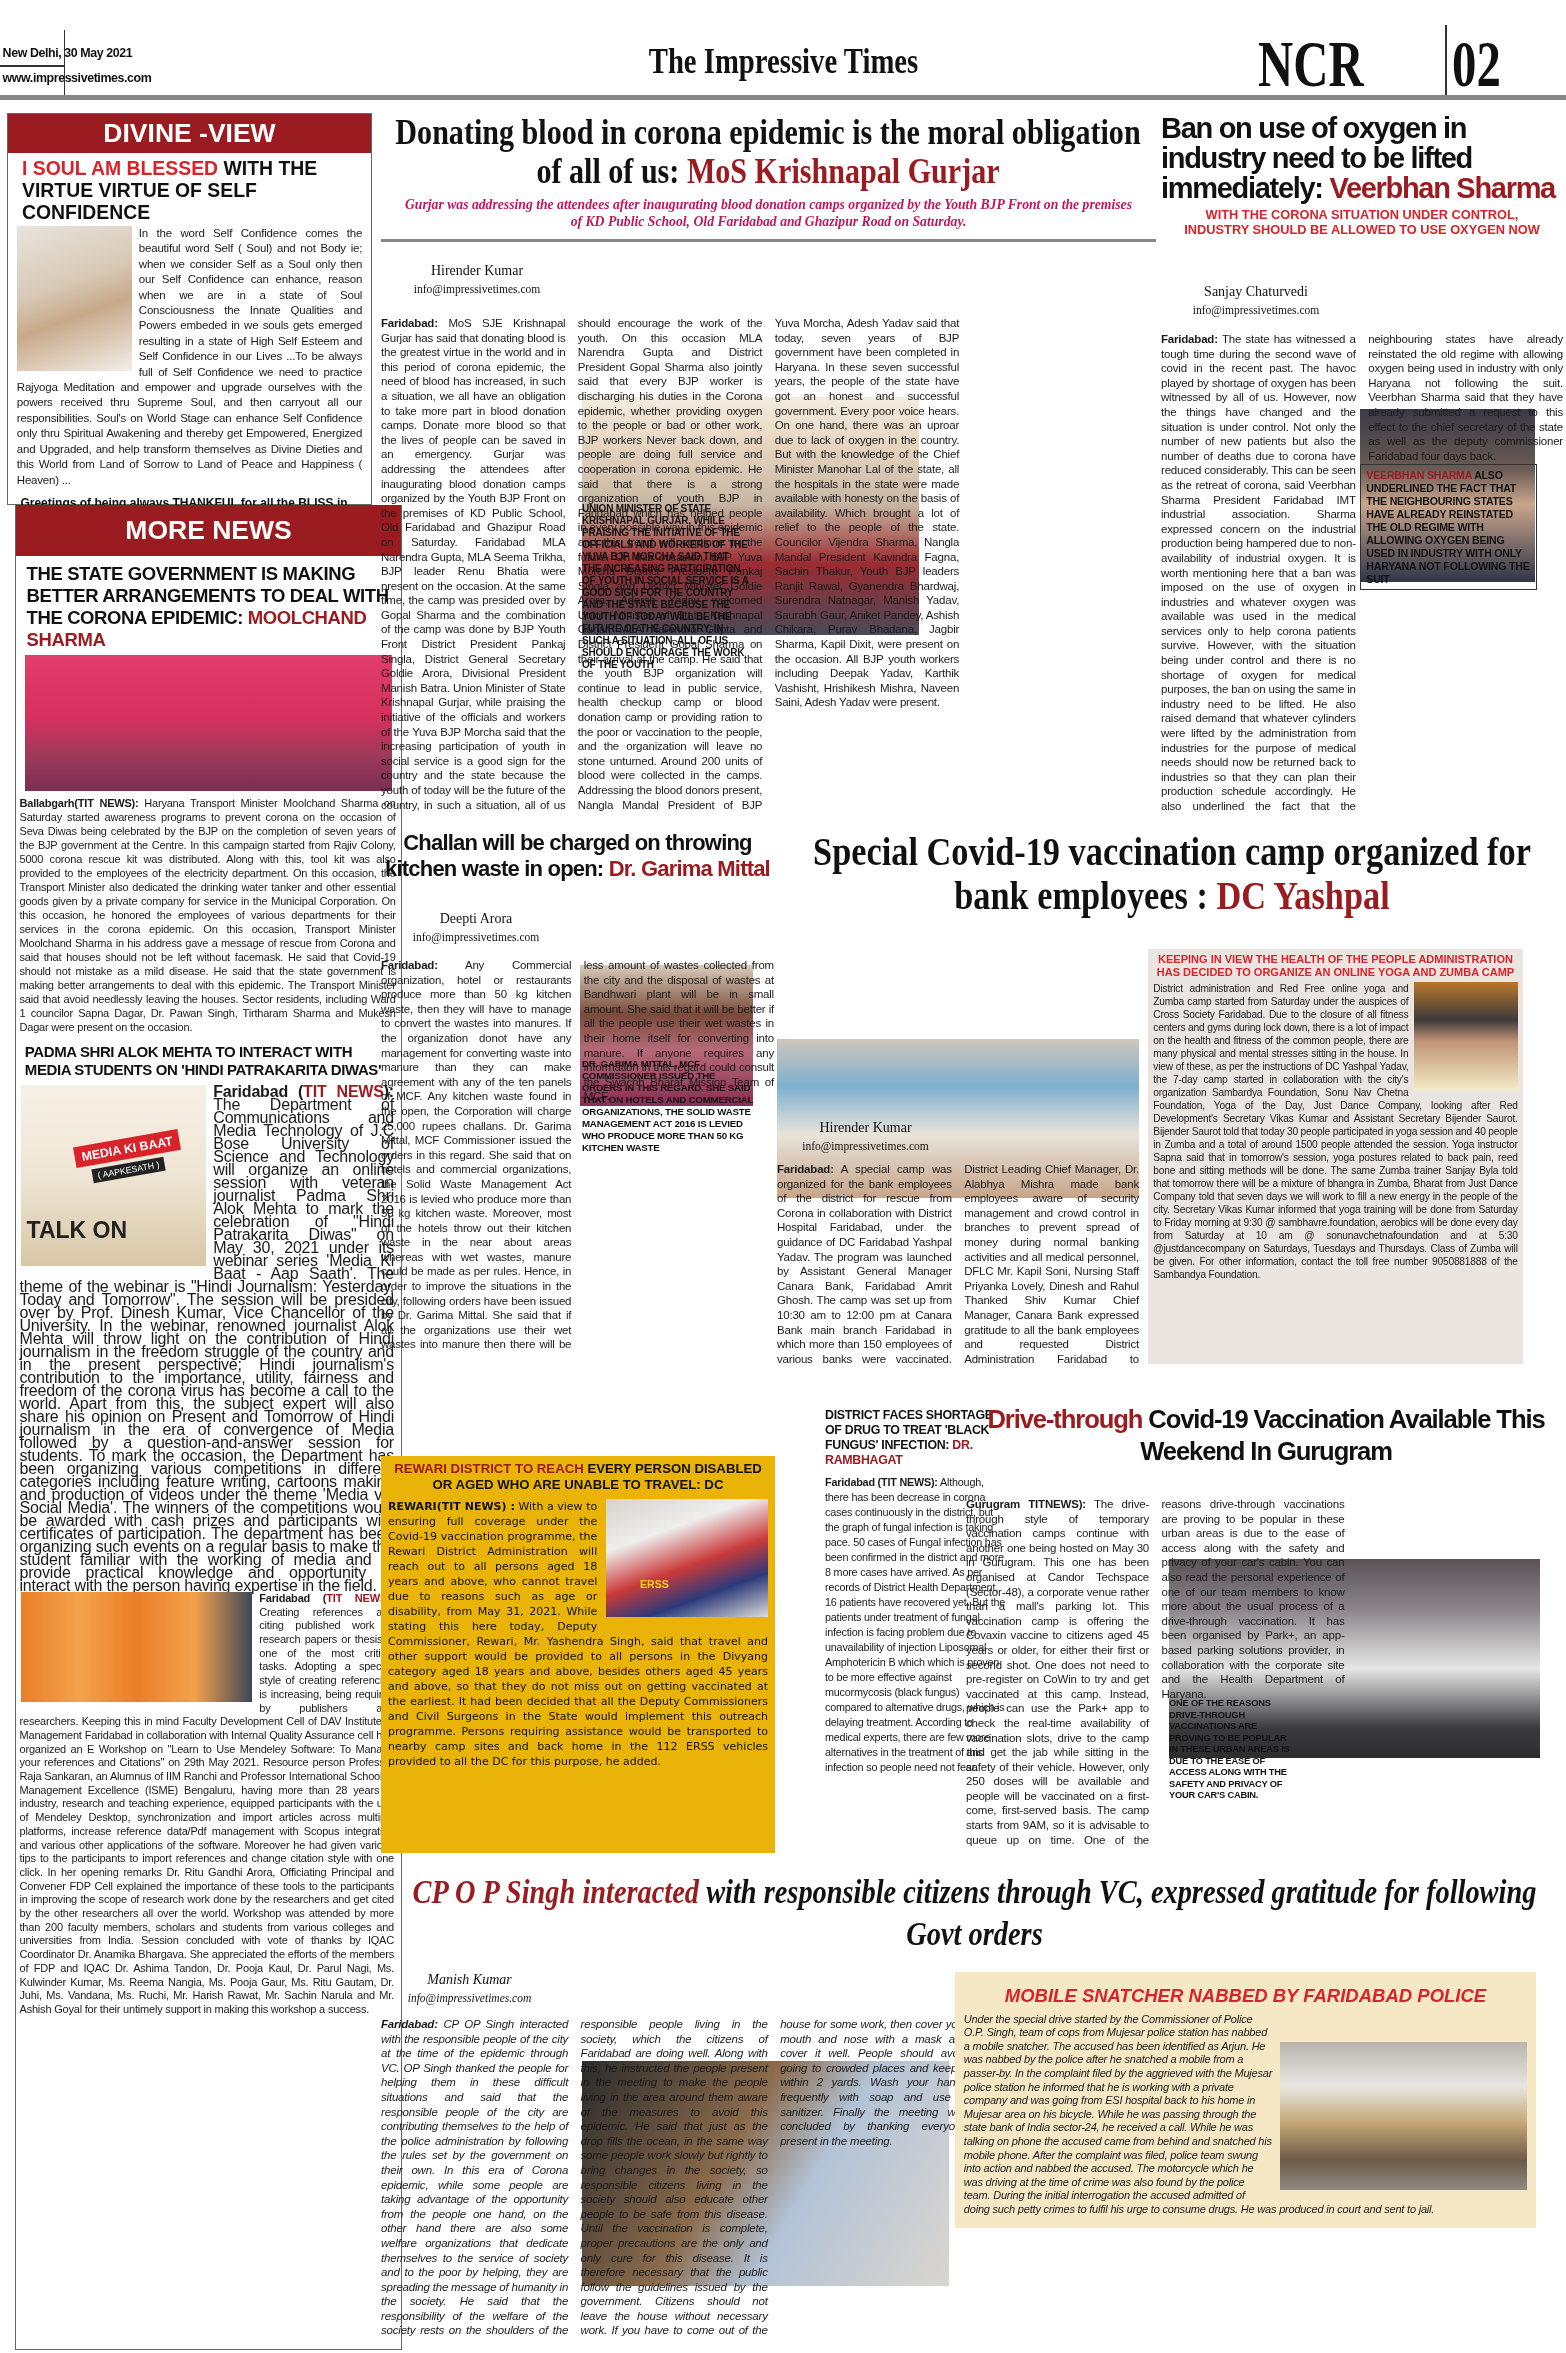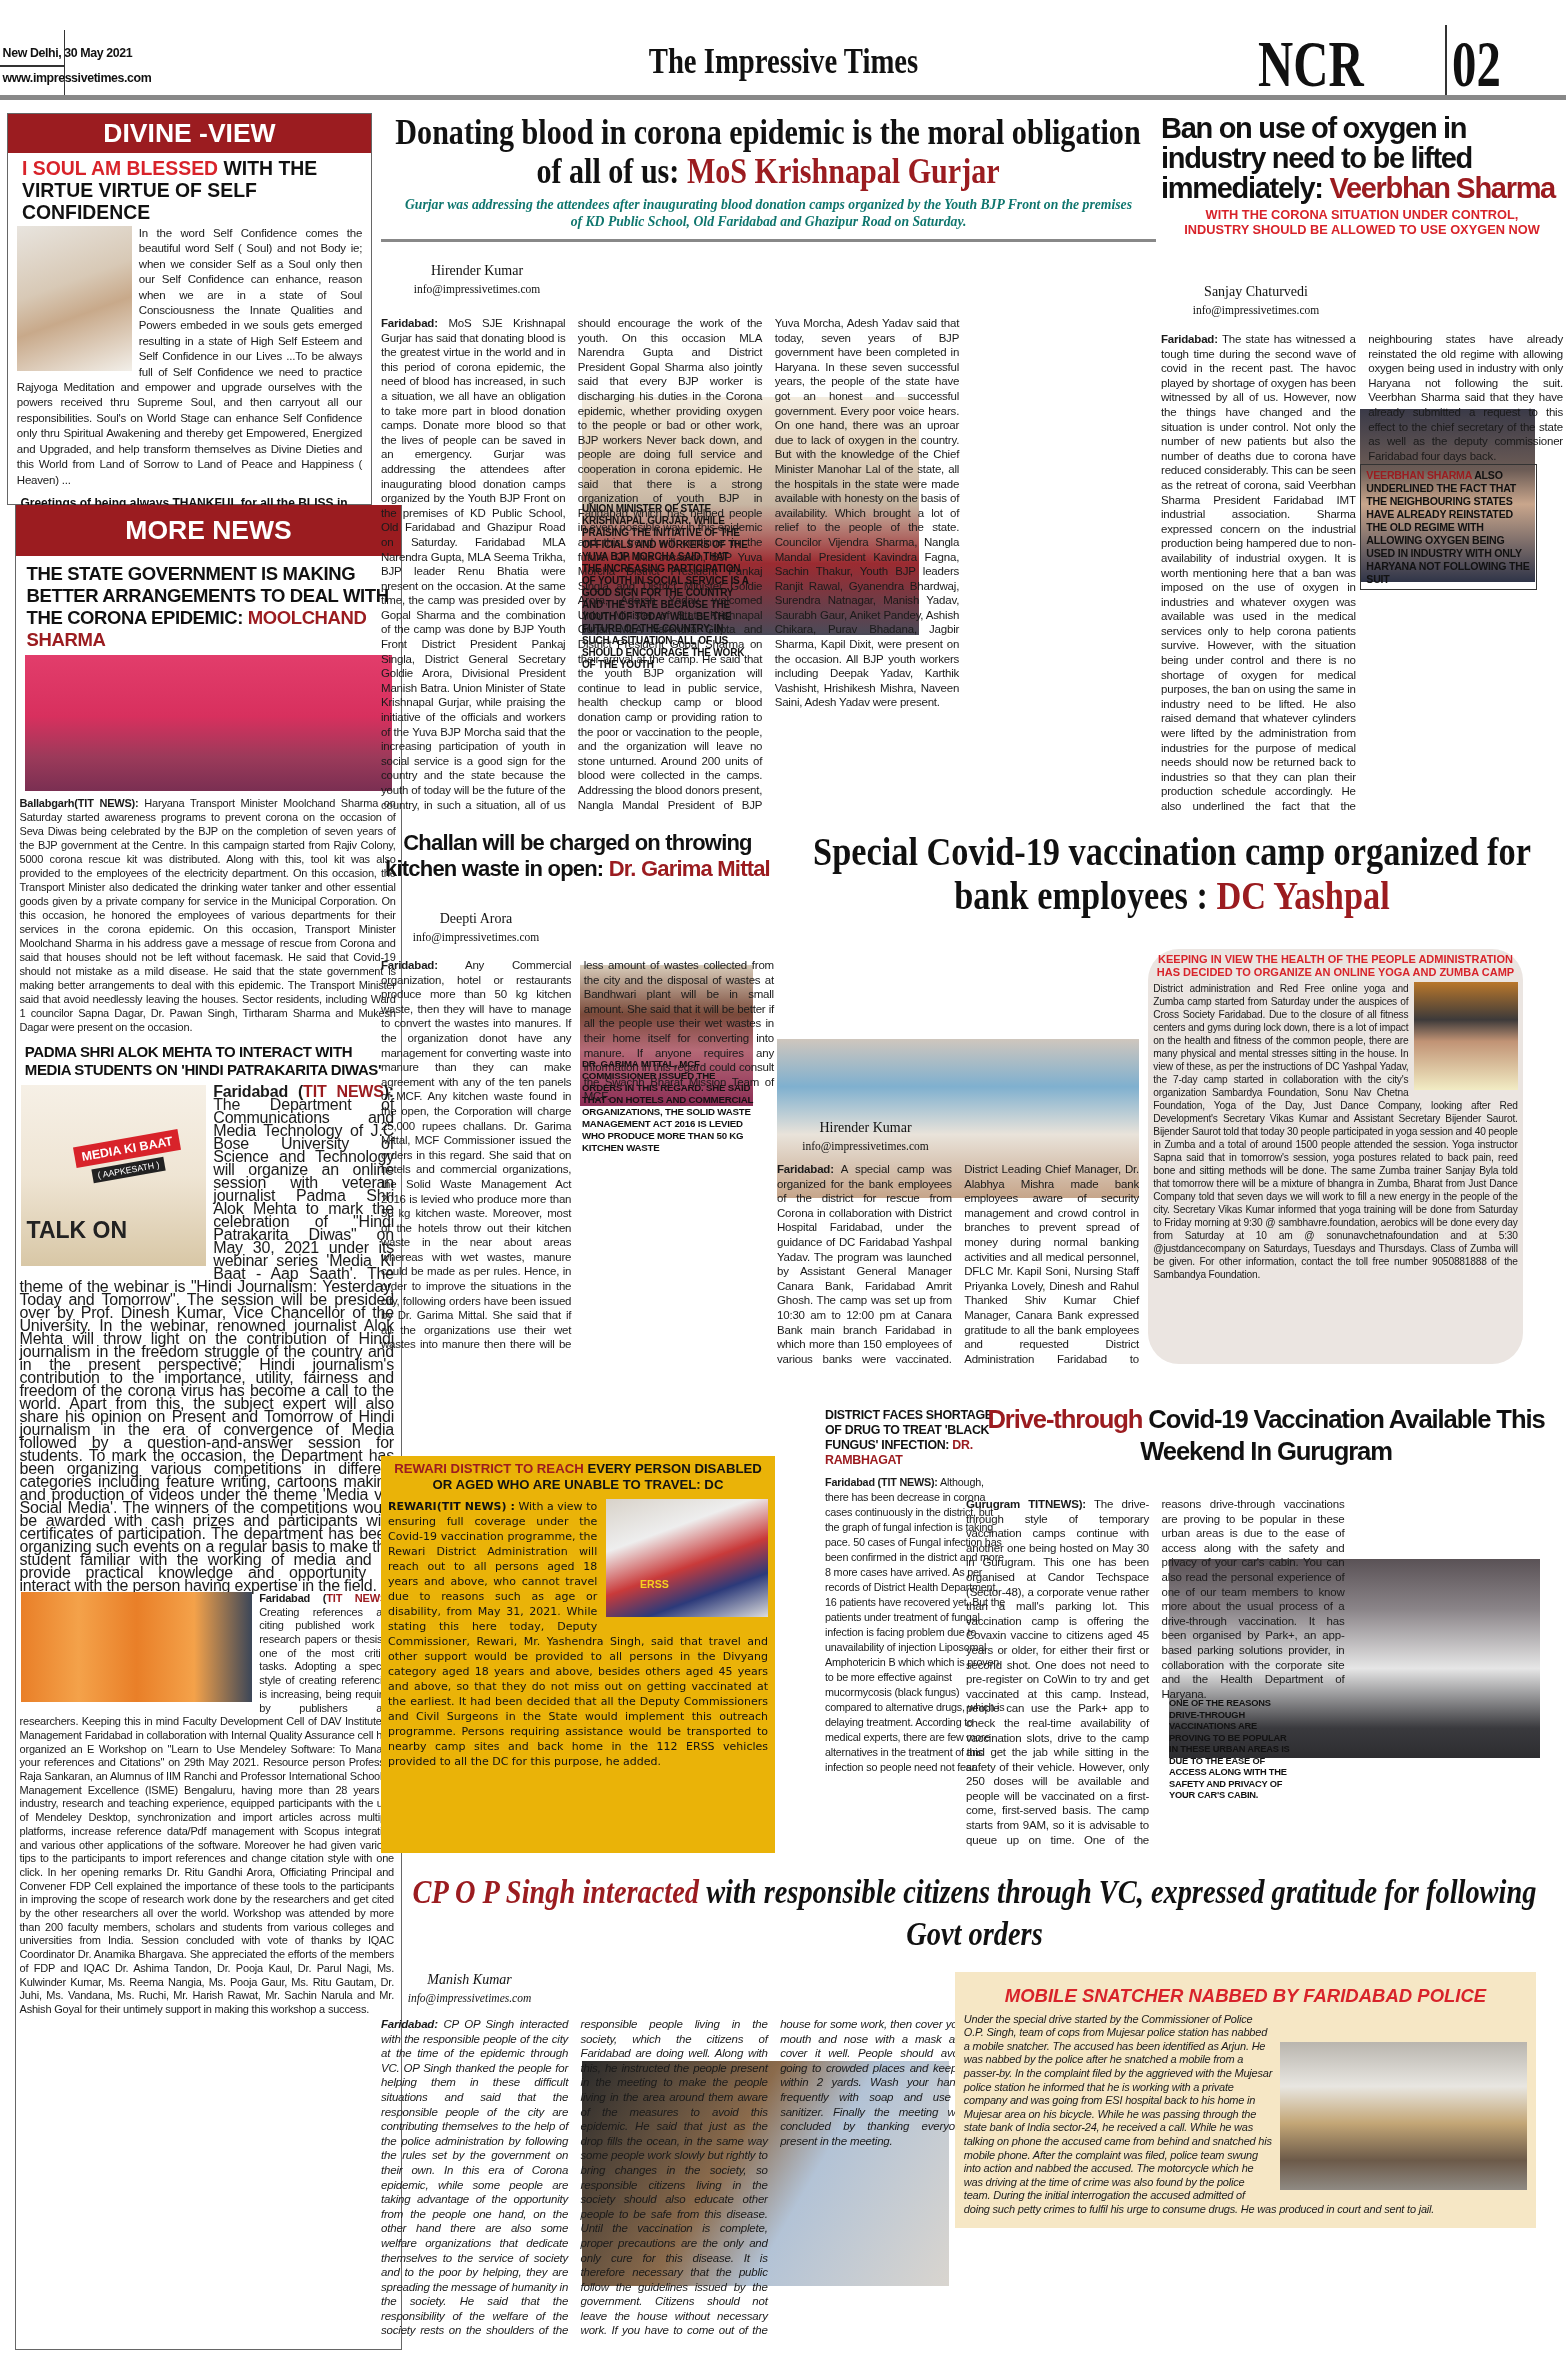--- a/index.html
+++ b/index.html
@@ -2,21 +2,21 @@
 <html style="font-size:14px"><head>
 <meta charset="utf-8">
 <style>
   * { box-sizing: border-box; margin: 0; padding: 0; }
   html, body { width: 1567px; height: 2354px; background: #fff; overflow: hidden; }
   body { position: relative; font-family: "Liberation Sans", sans-serif; color: #111; }
   .abs { position: absolute; }
   .serif { font-family: "Liberation Serif", serif; }
   .red { color: #9b1c20; }
   .bright-red { color: #d8232a; }
-  .purple { color: #0f766e; }
+  .purple { color: #be185d; }
   .body-text { font-family: "Liberation Sans Narrow", "Liberation Sans", sans-serif; font-size: 11.5px; line-height: 14.6px; text-align: justify; color: #1a1a1a; letter-spacing: -0.2px; }
   .photo { background: #888; overflow: hidden; position: relative; }
   .photo::after { content: ""; position: absolute; inset: 0; }
   .caption { font-weight: bold; text-transform: uppercase; font-size: 10.6px; line-height: 12.4px; letter-spacing: -0.2px; }
   .byline { font-family: "Liberation Serif", serif; text-align: center; font-size: 14px; line-height: 19.4px; }
   .byline .mail { font-size: 11.5px; }
   .band { background: #9b1c20; color: #fff; text-align: center; font-weight: bold; }
   .rule { background: #888; }
   .lead { font-weight: bold; }
 </style>
@@ -139,21 +139,21 @@
     <span style="font-size:39px;line-height:44px;">Special Covid-19 vaccination camp organized for bank employees : </span><span class="red" style="font-size:39px;line-height:44px;">DC Yashpal</span>
   </div>
   <div class="abs photo" style="left:0;top:121px;width:362px;height:159px;background:linear-gradient(180deg,#cfc6bd 0%,#7fb0cf 30%,#e9e3da 60%,#c6a58a 100%);"></div>
   <div class="abs byline" style="left:0;top:288px;width:177px;">
     <div>Hirender Kumar</div>
     <div class="mail">info@impressivetimes.com</div>
   </div>
   <div class="abs body-text" style="left:0;top:332px;width:362px;height:212px;column-count:2;column-gap:12.4px;column-fill:auto;">
     <span class="lead">Faridabad:</span><span> A special camp was organized for the bank employees of the district for rescue from Corona in collaboration with District Hospital Faridabad, under the guidance of DC Faridabad Yashpal Yadav. The program was launched by Assistant General Manager Canara Bank, Faridabad Amrit Ghosh. The camp was set up from 10:30 am to 12:00 pm at Canara Bank main branch Faridabad in which more than 150 employees of various banks were vaccinated. District Leading Chief Manager, Dr. Alabhya Mishra made bank employees aware of security management and crowd control in branches to prevent spread of money during normal banking activities and all medical personnel, DFLC Mr. Kapil Soni, Nursing Staff Priyanka Lovely, Dinesh and Rahul Thanked Shiv Kumar Chief Manager, Canara Bank expressed gratitude to all the bank employees and requested District Administration Faridabad to organize similar camps for bankers in future also.</span>
   </div>
-  <div class="abs" style="left:371px;top:119px;width:375px;height:415px;background:#ebe5e1;padding:3.5px 5.3px;border-radius:31px;">
+  <div class="abs" style="left:371px;top:119px;width:375px;height:415px;background:#ebe5e1;padding:3.5px 5.3px;">
     <div class="bright-red" style="text-align:center;font-weight:bold;font-size:11px;line-height:13.2px;">KEEPING IN VIEW THE HEALTH OF THE PEOPLE ADMINISTRATION HAS DECIDED TO ORGANIZE AN ONLINE YOGA AND ZUMBA CAMP</div>
     <div class="photo" style="float:right;width:104px;height:108px;margin:3.5px 0 3.5px 5.3px;background:linear-gradient(180deg,#b9772b 0%,#3d3a3a 35%,#c19375 55%,#f2ecc4 100%);"></div>
     <div class="body-text" style="padding-top:3.5px;font-size:10.2px;line-height:13px;">District administration and Red Free online yoga and Zumba camp started from Saturday under the auspices of Cross Society Faridabad. Due to the closure of all fitness centers and gyms during lock down, there is a lot of impact on the health and fitness of the common people, there are many physical and mental stresses sitting in the house. In view of these, as per the instructions of DC Yashpal Yadav, the 7-day camp started in collaboration with the city's organization Sambardya Foundation, Sonu Nav Chetna Foundation, Yoga of the Day, Just Dance Company, looking after Red Development's Secretary Vikas Kumar and Assistant Secretary Bijender Saurot. Bijender Saurot told that today 30 people participated in yoga session and 40 people in Zumba and a total of around 1500 people attended the session. Yoga instructor Sapna said that in tomorrow's session, yoga postures related to back pain, reed bone and sitting methods will be done. The same Zumba trainer Sanjay Byla told that tomorrow there will be a mixture of bhangra in Zumba, Bharat from Just Dance Company told that seven days we will work to fill a new energy in the people of the city. Secretary Vikas Kumar informed that yoga training will be done from Saturday to Friday morning at 9:30 @ sambhavre.foundation, aerobics will be done every day from Saturday at 10 am @ sonunavchetnafoundation and at 5:30 @justdancecompany on Saturdays, Tuesdays and Thursdays. Class of Zumba will be given. For other information, contact the toll free number 9050881888 of the Sambandya Foundation.</div>
   </div>
 </div>
 
 <div class="abs" style="left:777px;top:1408px;width:181px;height:446px;margin-left:48px;">
   <div style="font-weight:bold;font-size:12.4px;line-height:15px;letter-spacing:-0.3px;">
     <span>DISTRICT FACES SHORTAGE OF DRUG TO TREAT 'BLACK FUNGUS' INFECTION: </span><span class="red">DR. RAMBHAGAT</span>
   </div>

